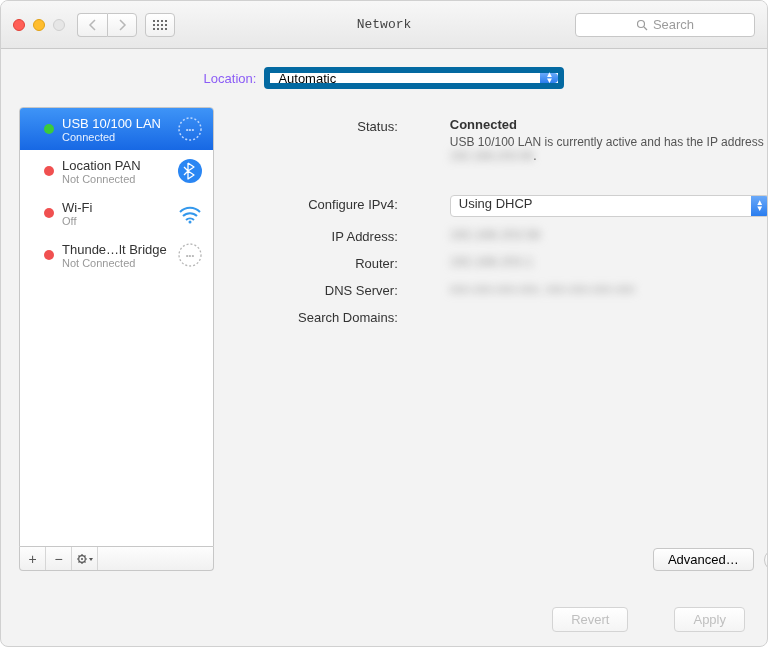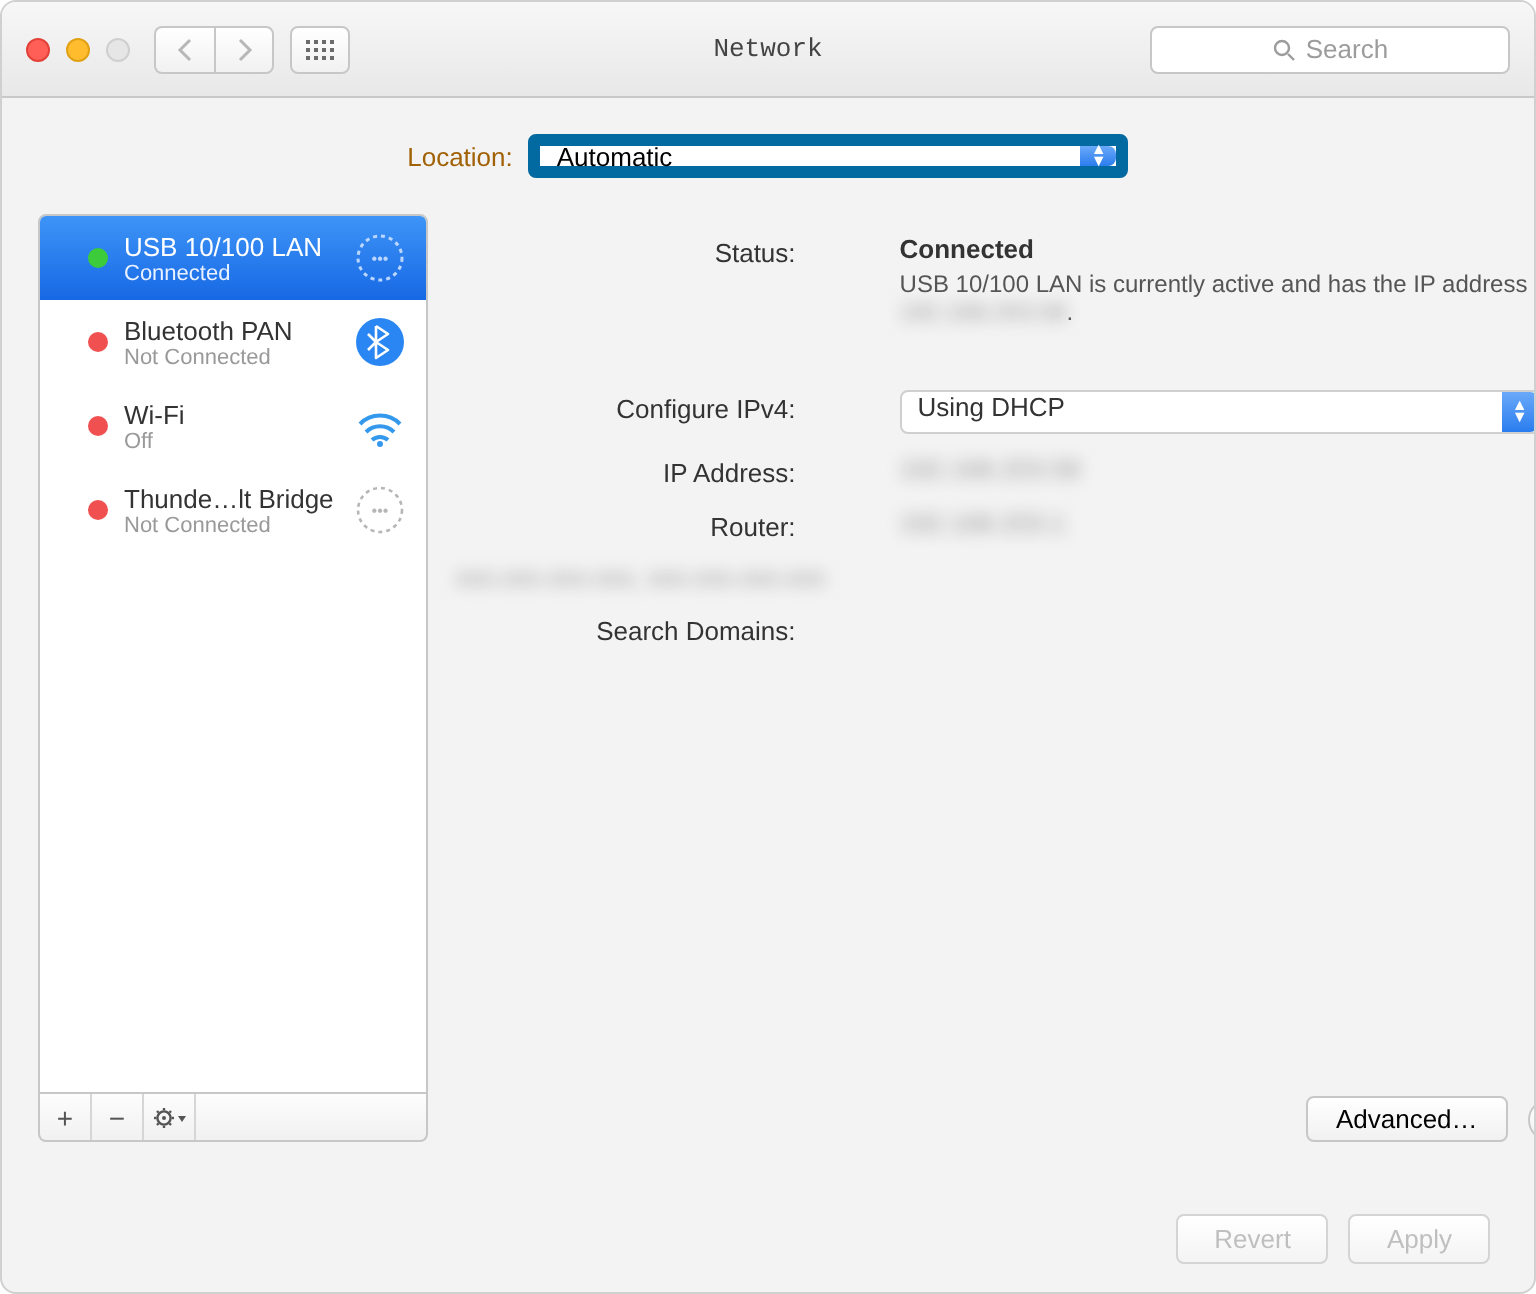--- a/index.html
+++ b/index.html
@@ -18,21 +18,21 @@
 .nav-btn:first-child { border-radius: 4px 0 0 4px; border-right: none; }
 .nav-btn:last-child { border-radius: 0 4px 4px 0; }
 .grid-btn { width: 30px; height: 24px; background: linear-gradient(#fff,#f1f1f1); border: 1px solid #c7c7c7; border-radius: 4px; display: flex; align-items: center; justify-content: center; color: #6b6b6b; }
 .dots { display: grid; grid-template-columns: repeat(4,2px); grid-template-rows: repeat(3,2px); gap: 2px; }
 .dots span { width: 2px; height: 2px; background: #6b6b6b; }
 .title { position: absolute; left: 0; right: 0; text-align: center; color: #444; font-size: 13px; pointer-events: none; font-family: Liberation Mono, monospace; }
 .search { margin-left: auto; width: 180px; height: 24px; background: #fff; border: 1px solid #c7c7c7; border-radius: 4px; display: flex; align-items: center; justify-content: center; gap: 5px; color: #9c9c9c; font-size: 13px; }
 
 
 .location-row { padding: 18px 0; display: flex; align-items: center; justify-content: center; gap: 8px; }
-.loc-label { color: #a16207; font-size: 13px; }
+.loc-label { color: #8b5cf6; font-size: 13px; }
 .loc-select { width: 300px; height: 22px; background: #fff; border: 6px solid #0369a1; border-radius: 4px; position: relative; display: flex; align-items: center; padding: 0 8px; font-size: 13px; }
 .select-end { position: absolute; right: 0; top: 0; bottom: 0; width: 18px; background: linear-gradient(#6aa9f9,#2a7def); border-radius: 0 4px 4px 0; display: flex; flex-direction: column; align-items: center; justify-content: center; color: #fff; font-size: 8px; line-height: 6px; }
 
 
 .body { display: flex; padding: 0 18px 18px 18px; gap: 14px; }
 
 
 .sidebar { width: 198px; }
 .service-list { height: 440px; background: #fff; border: 1px solid #c7c7c7; border-top-left-radius: 4px; border-top-right-radius: 4px; overflow: hidden; }
 .service { display: flex; align-items: center; padding: 6px 8px 6px 24px; gap: 8px; border-bottom: 0; }
@@ -56,21 +56,21 @@
 .row-val { flex: 1; font-size: 13px; color: #333; }
 .status-val { font-weight: 600; }
 .status-desc { font-size: 12px; color: #555; margin-top: 3px; }
 .blur { filter: blur(4px); color: #999; display: inline-block; }
 .ipv4-select { width: 320px; height: 22px; background: #fff; border: 1px solid #cfcfcf; border-radius: 4px; position: relative; display: flex; align-items: flex-start; padding: 0 8px; font-size: 13px; }
 .advanced-btn { position: absolute; right: 34px; bottom: 0; background: linear-gradient(#fff,#f1f1f1); border: 1px solid #c7c7c7; border-radius: 4px; padding: 3px 14px; font-size: 13px; }
 .help-btn { position: absolute; right: 2px; bottom: 0; width: 22px; height: 22px; border-radius: 50%; background: linear-gradient(#fff,#f1f1f1); border: 1px solid #c7c7c7; display: flex; align-items: center; justify-content: center; color: #5e5e5e; font-size: 13px; }
 
 
 .footer { position: absolute; right: 22px; bottom: 14px; display: flex; gap: 10px; }
-.footer button { background: linear-gradient(#fff,#f4f4f4); border: 1px solid #d4d4d4; border-radius: 4px; padding: 4px 18px; font-size: 13px; color: #bfbfbf; }
+.footer button { background: linear-gradient(#fff,#f4f4f4); border: 1px solid #d4d4d4; border-radius: 4px; padding: 4px 18px; font-size: 13px; color: #bfbfbf; margin-left: 36px; }
 </style>
 </head>
 <body>
 <div class="window">
 
   <div class="titlebar">
     <div class="traffic">
       <div class="tl r"></div>
       <div class="tl y"></div>
       <div class="tl g"></div>
@@ -139,21 +139,21 @@
             <svg width="28" height="28" viewBox="0 0 28 28">
                 <circle cx="14" cy="14" r="11" fill="none" stroke="#bcd7ff" stroke-width="1.5" stroke-dasharray="2 2"></circle>
                 <text x="14" y="17" text-anchor="middle" fill="#bcd7ff" font-size="8">•••</text>
               </svg>
           </div>
         </div>
 
         <div class="service">
           <div class="status-dot red"></div>
           <div class="service-text">
-            <div class="service-name">Bluetooth PAN</div>
+            <div class="service-name">Location PAN</div>
             <div class="service-sub">Not Connected</div>
           </div>
           <div class="service-icon">
             <svg width="28" height="28" viewBox="0 0 28 28">
                 <circle cx="14" cy="14" r="12" fill="#2a86f3"></circle>
                 <path d="M12 6 L18 10 L12 14 L18 18 L12 22 L12 6 M8 10 L12 14 M8 18 L12 14" stroke="#fff" stroke-width="1.3" fill="none" stroke-linejoin="round"></path>
               </svg>
           </div>
         </div>
 
@@ -236,20 +236,21 @@
       </div>
       <div class="row">
         <div class="row-label">IP Address:</div>
         <div class="row-val"><span class="blur">192.168.203.58</span></div>
       </div>
       <div class="row">
         <div class="row-label">Router:</div>
         <div class="row-val"><span class="blur">192.168.203.1</span></div>
       </div>
       <div class="row">
+        <div class="row-label">DNS Server:</div>
         <div class="row-val"><span class="blur">xxx.xxx.xxx.xxx, xxx.xxx.xxx.xxx</span></div>
       </div>
       <div class="row">
         <div class="row-label">Search Domains:</div>
         <div class="row-val"><span class="blur"> </span></div>
       </div>
 
       <button class="advanced-btn">Advanced…</button>
       <div class="help-btn">
         <span>?</span>

